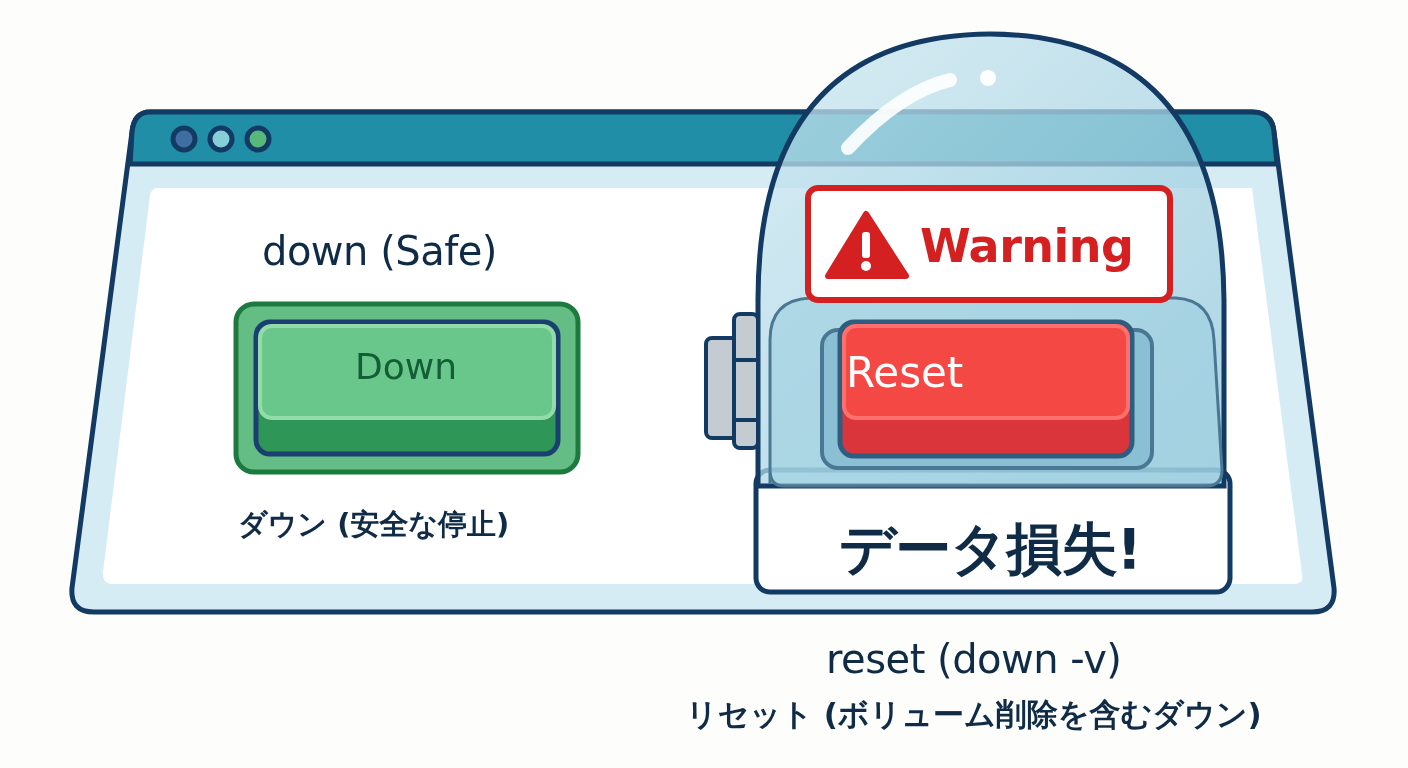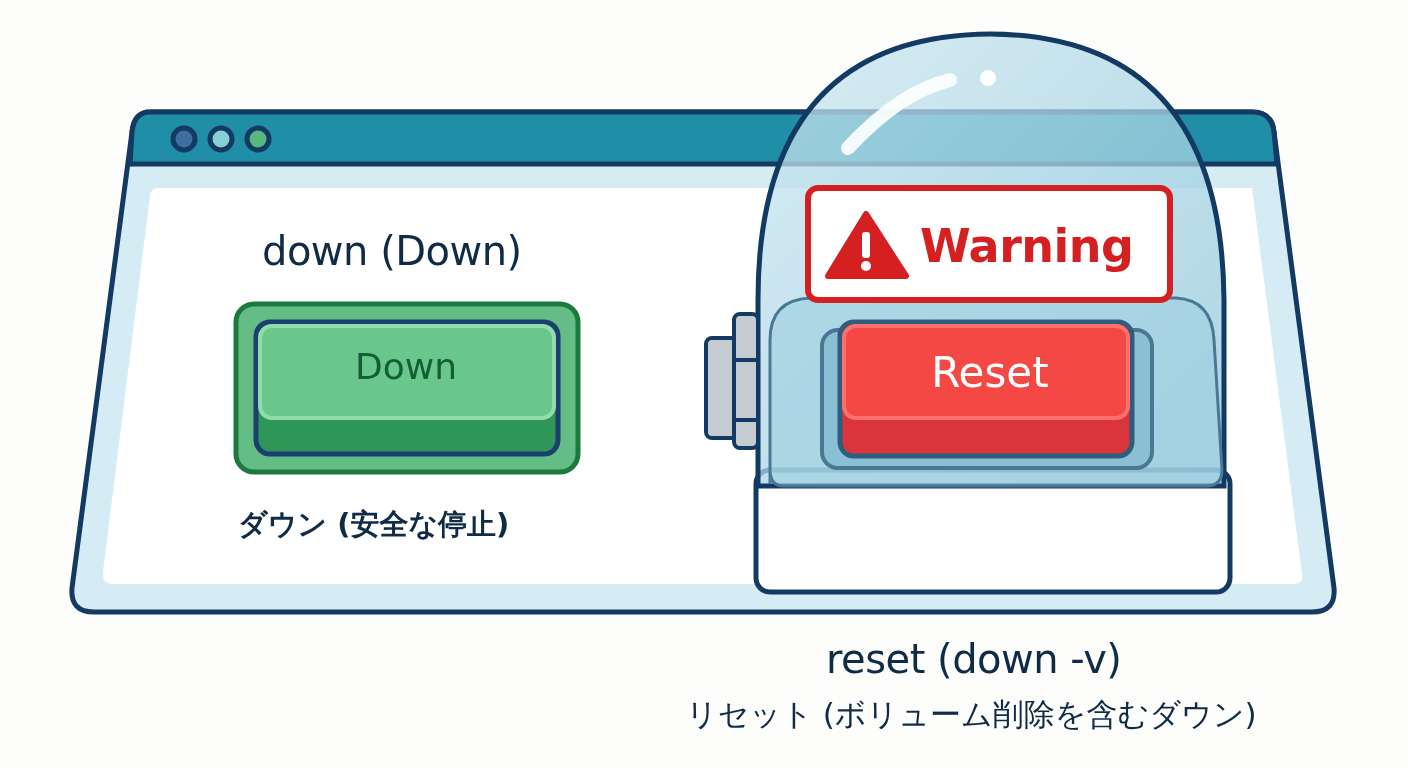--- a/index.html
+++ b/index.html
@@ -12,24 +12,24 @@
   .stage { position: absolute; left: 0; top: 0; width: 1408px; height: 768px; }
   svg.bg { position: absolute; left: 0; top: 0; }
   .txt {
     position: absolute; white-space: nowrap; color: #0f2b46;
     font-family: "DejaVu Sans", "Liberation Sans", sans-serif;
   }
   .title-safe { left: 262px; top: 228px; font-size: 40px; letter-spacing: -0.5px; }
   .btn-down-label { left: 258px; top: 346px; width: 296px; text-align: center; font-size: 36px; color: #135e35; }
   .caption-safe { left: 238px; top: 505px; font-size: 29px; font-weight: bold; }
   .warning-label { left: 920px; top: 219px; font-size: 46px; font-weight: bold; color: #d42020; letter-spacing: -0.5px; }
-  .btn-reset-label { left: 846px; top: 348px; width: 288px; text-align: center; font-size: 42px; color: #ffffff; }
+  .btn-reset-label { left: 846px; top: 348px; width: 288px; text-align: left; font-size: 42px; color: #ffffff; }
   .loss-label { left: 760px; top: 512px; width: 460px; text-align: center; font-size: 56px; font-weight: bold; letter-spacing: -1px; }
   .title-reset { left: 826px; top: 636px; font-size: 40px; letter-spacing: -0.5px; }
-  .caption-reset { left: 686px; top: 694px; font-size: 31px; font-weight: normal; }
+  .caption-reset { left: 686px; top: 694px; font-size: 31px; font-weight: bold; }
 </style>
 </head>
 <body>
 
 <div class="stage">
 
   <svg class="bg" width="1408" height="768" viewBox="0 0 1408 768">
     <defs>
       <linearGradient id="domeGrad" x1="0" y1="0" x2="1" y2="1">
         <stop offset="0" stop-color="#cbe7f1" stop-opacity="0.75"></stop>
@@ -84,22 +84,23 @@
     <g>
       <rect x="808" y="188" width="362" height="112" rx="10" fill="#ffffff" stroke="#d42020" stroke-width="6"></rect>
       <g>
         <path d="M866 214 L906 276 H828 Z" fill="#d42020" stroke="#d42020" stroke-width="6" stroke-linejoin="round"></path>
         <rect x="862" y="232" width="8" height="26" rx="3" fill="#ffffff"></rect>
         <circle cx="866" cy="266" r="5" fill="#ffffff"></circle>
       </g>
     </g>
   </svg>
 
-  <div class="txt title-safe">down (Down)</div>
+  <div class="txt title-safe">down (Safe)</div>
   <div class="txt btn-down-label">Down</div>
   <div class="txt caption-safe">ダウン (安全な停止)</div>
 
   <div class="txt warning-label">Warning</div>
   <div class="txt btn-reset-label">Reset</div>
+  <div class="txt loss-label">データ損失!</div>
 
   <div class="txt title-reset">reset (down -v)</div>
   <div class="txt caption-reset">リセット (ボリューム削除を含むダウン)</div>
 </div>
 
 </body></html>

